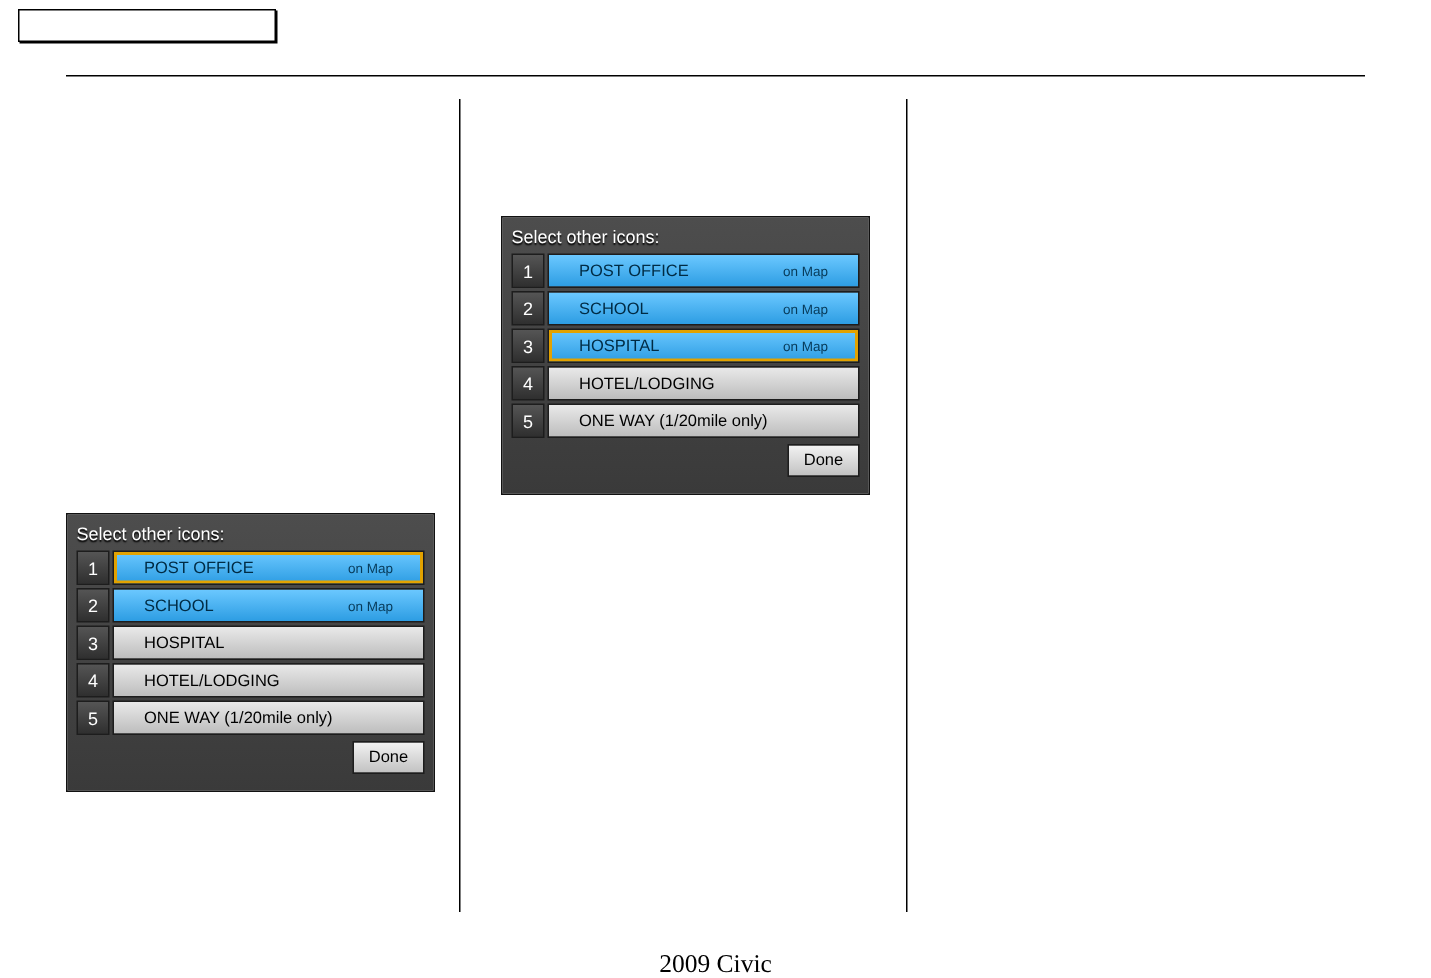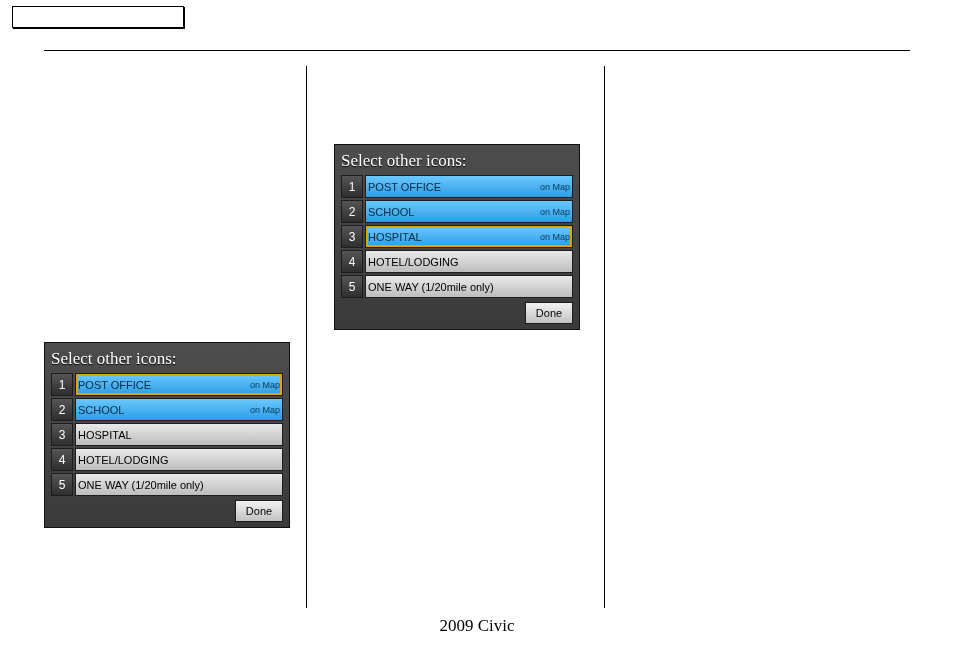--- a/index.html
+++ b/index.html
@@ -41,40 +41,40 @@
     position: absolute;
     left: 604px;
     top: 66px;
     width: 1px;
     height: 542px;
     background: #000;
   }
   .footer-text {
     position: absolute;
     left: 0;
-    top: 616px;
+    top: 633px;
     width: 954px;
     text-align: center;
     font-size: 17px;
     font-family: "Times New Roman", serif;
   }
   .panel {
     position: absolute;
     background: linear-gradient(#4d4d4d, #3a3a3a);
     border: 1px solid #111;
     padding: 6px;
   }
   .panel-a { left: 44px; top: 342px; width: 246px; height: 186px; }
   .panel-b { left: 334px; top: 144px; width: 246px; height: 186px; }
   .panel-title {
     color: #fff;
-    font-size: 17px;
+    font-size: 12px;
     margin-bottom: 4px;
     text-shadow: 0 1px 1px #000;
-    font-family: Liberation Serif, serif;
+    font-family: Liberation Sans, sans-serif;
   }
   .list {
     display: flex;
     flex-direction: column;
     gap: 2px;
   }
   .row {
     display: flex;
     align-items: stretch;
     height: 23px;
@@ -88,21 +88,21 @@
     justify-content: center;
     background: linear-gradient(#555,#2f2f2f);
     border: 1px solid #1d1d1d;
     margin-right: 2px;
   }
   .row-btn {
     flex: 1;
     display: flex;
     align-items: center;
     justify-content: space-between;
-    padding: 0 2px;
+    padding: 0 20px;
     font-size: 11px;
     border: 1px solid #1d1d1d;
     background: linear-gradient(#e9e9e9,#bdbdbd);
     color: #000;
     position: relative;
   }
   .row-btn.on {
     background: linear-gradient(#6bc8ff,#2d9de3);
     color: #002b44;
   }

